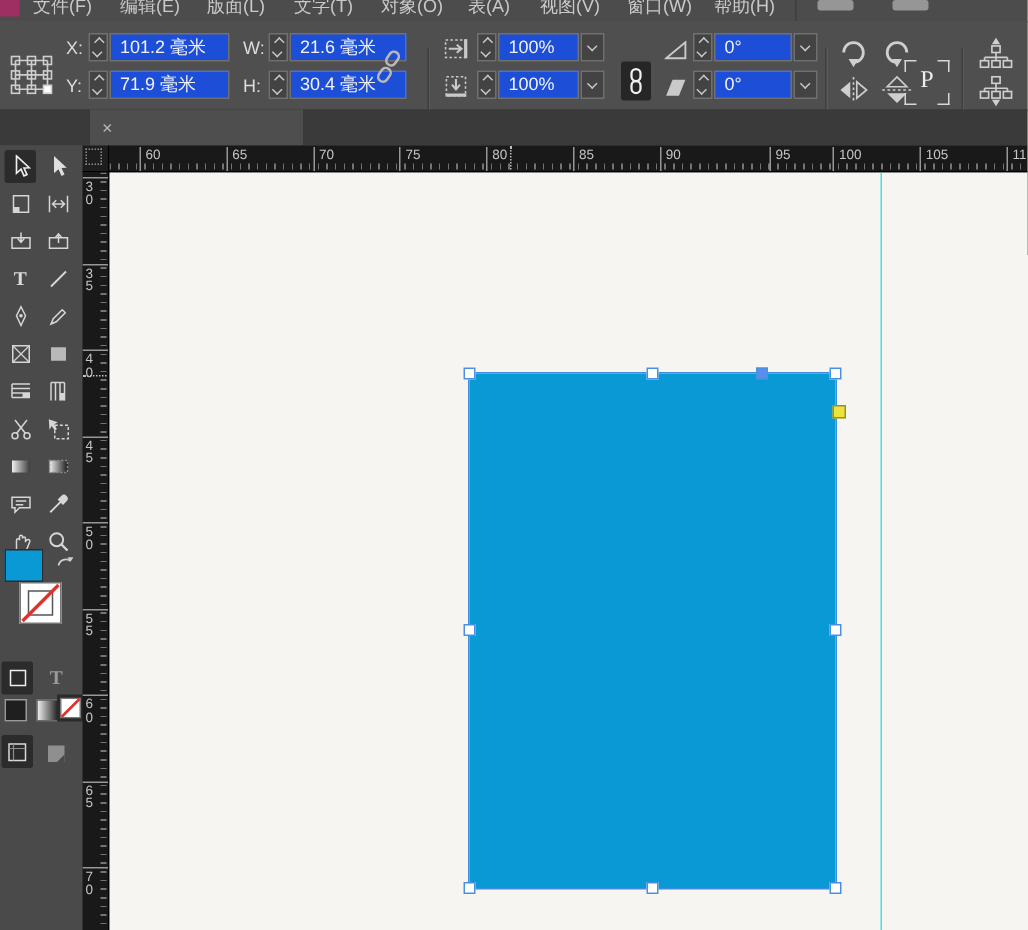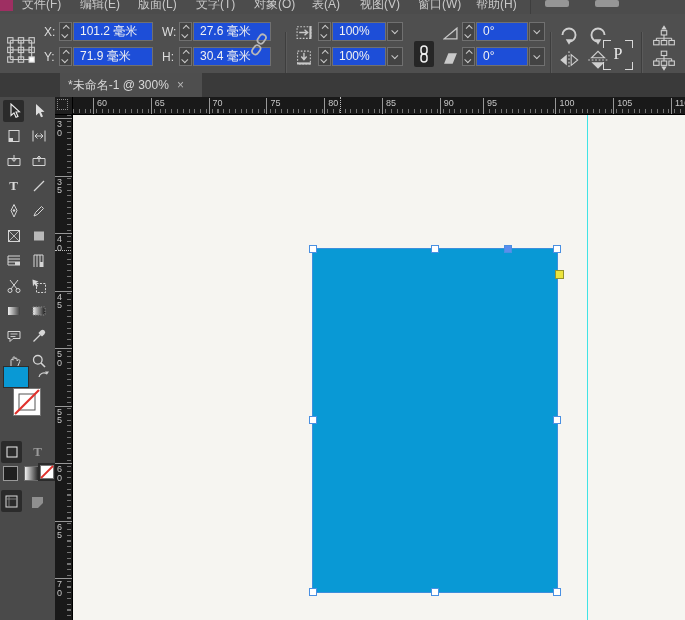--- a/index.html
+++ b/index.html
@@ -128,21 +128,21 @@
       <i class="chev up"></i>
       <i class="chev dn"></i>
     </span>
   <span class="fval" style="left:73px;top:33px;width:80px">71.9 毫米</span>
 
   <span class="flabel" style="left:162px;top:11px">W:</span>
   <span class="stepper" style="left:179px;top:8px">
       <i class="chev up"></i>
       <i class="chev dn"></i>
     </span>
-  <span class="fval" style="left:193px;top:8px;width:78px">27.6 毫米</span>
+  <span class="fval" style="left:193px;top:8px;width:78px">21.6 毫米</span>
 
   <span class="flabel" style="left:162px;top:36px">H:</span>
   <span class="stepper" style="left:179px;top:33px">
       <i class="chev up"></i>
       <i class="chev dn"></i>
     </span>
   <span class="fval" style="left:193px;top:33px;width:78px">30.4 毫米</span>
 
   <svg class="cp-icon" style="left:248px;top:18px" width="22" height="26" viewBox="0 0 20 24">
     <g stroke="#b8b8b8" fill="none" stroke-width="1.6">
@@ -258,21 +258,20 @@
     <path d="M11 5 v3 M4 8 h14 M4 8 v2 M11 8 v2 M18 8 v2" fill="none" stroke="#cfcfcf"></path>
     <rect x="1.5" y="10" width="5" height="4" fill="none" stroke="#cfcfcf"></rect>
     <rect x="8.5" y="10" width="5" height="4" fill="none" stroke="#cfcfcf"></rect>
     <rect x="15.5" y="10" width="5" height="4" fill="none" stroke="#cfcfcf"></rect>
     <polygon points="11,19 8.5,15 13.5,15" fill="#cfcfcf"></polygon>
   </svg>
 </div>
 
 <div id="tabbar" class="abs">
   <div id="doc-tab">
-    <span class="title">*未命名-1 @ 300%</span>
     <span class="close">×</span>
   </div>
 </div>
 
 <div id="toolpanel" class="abs">
 
   <div class="tool selected" style="left:3px;top:3px">
     <svg width="16" height="16" viewBox="0 0 16 16">
       <path d="M5 1 L5 12.5 L8 9.8 L10 14.3 L12 13.4 L10 9 L13.5 8.8 Z" fill="none" stroke="#efefef" stroke-width="1.1"></path>
     </svg>
@@ -469,21 +468,21 @@
 <div id="hruler" class="abs">
   <div class="ticks"></div>
   <div class="labels">
       <div class="hlab" style="left: 20px;">60</div>
       <div class="hlab" style="left: 77.8px;">65</div>
       <div class="hlab" style="left: 135.6px;">70</div>
       <div class="hlab" style="left: 193.4px;">75</div>
       <div class="hlab" style="left: 251.2px;">80</div>
       <div class="hlab" style="left: 309px;">85</div>
       <div class="hlab" style="left: 366.8px;">90</div>
-      <div class="hlab" style="left: 410px;">95</div>
+      <div class="hlab" style="left: 440px;">95</div>
       <div class="hlab" style="left: 482.4px; text-align: right;">100</div>
       <div class="hlab" style="left: 540.2px;">105</div>
       <div class="hlab" style="left: 598px;">110</div>
     </div>
   <div class="hmark"></div>
 </div>
 
 <div id="vruler" class="abs">
   <div class="ticks"></div>
   <div class="labels">

